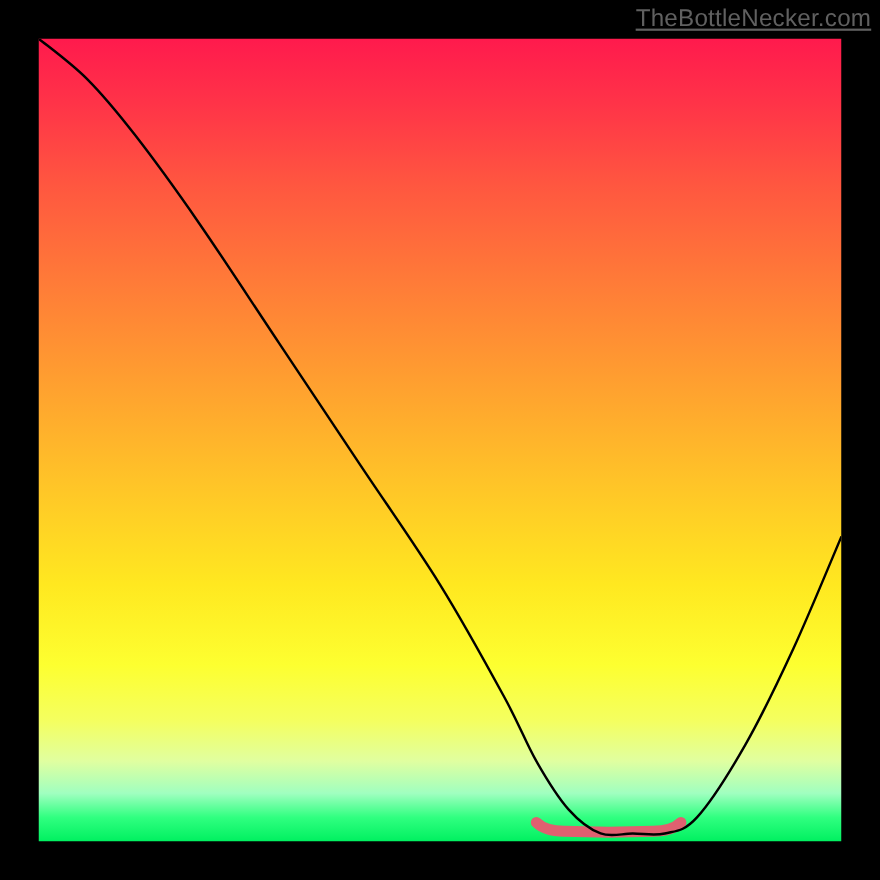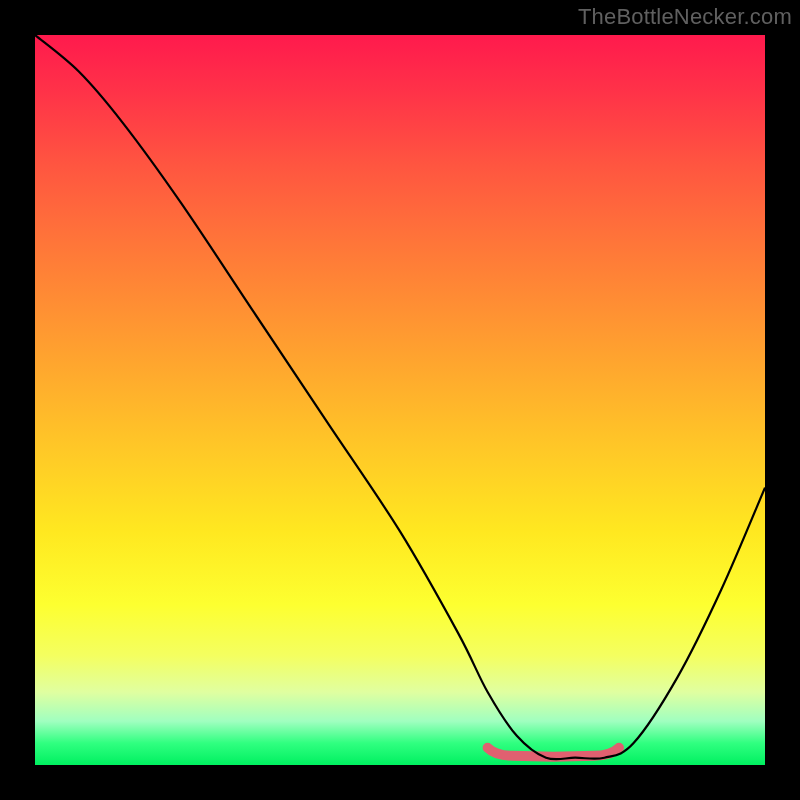--- a/index.html
+++ b/index.html
@@ -21,20 +21,21 @@
   }
   .watermark {
     position: absolute;
     top: 4px;
     right: 8px;
     color: #606060;
     font-size: 22px;
     font-weight: 400;
     letter-spacing: 0.2px;
     z-index: 5;
+    text-decoration: underline;
   }
   .plot-area {
     position: absolute;
     left: 35px;
     top: 35px;
     width: 730px;
     height: 730px;
     overflow: hidden;
   }
   .gradient {

